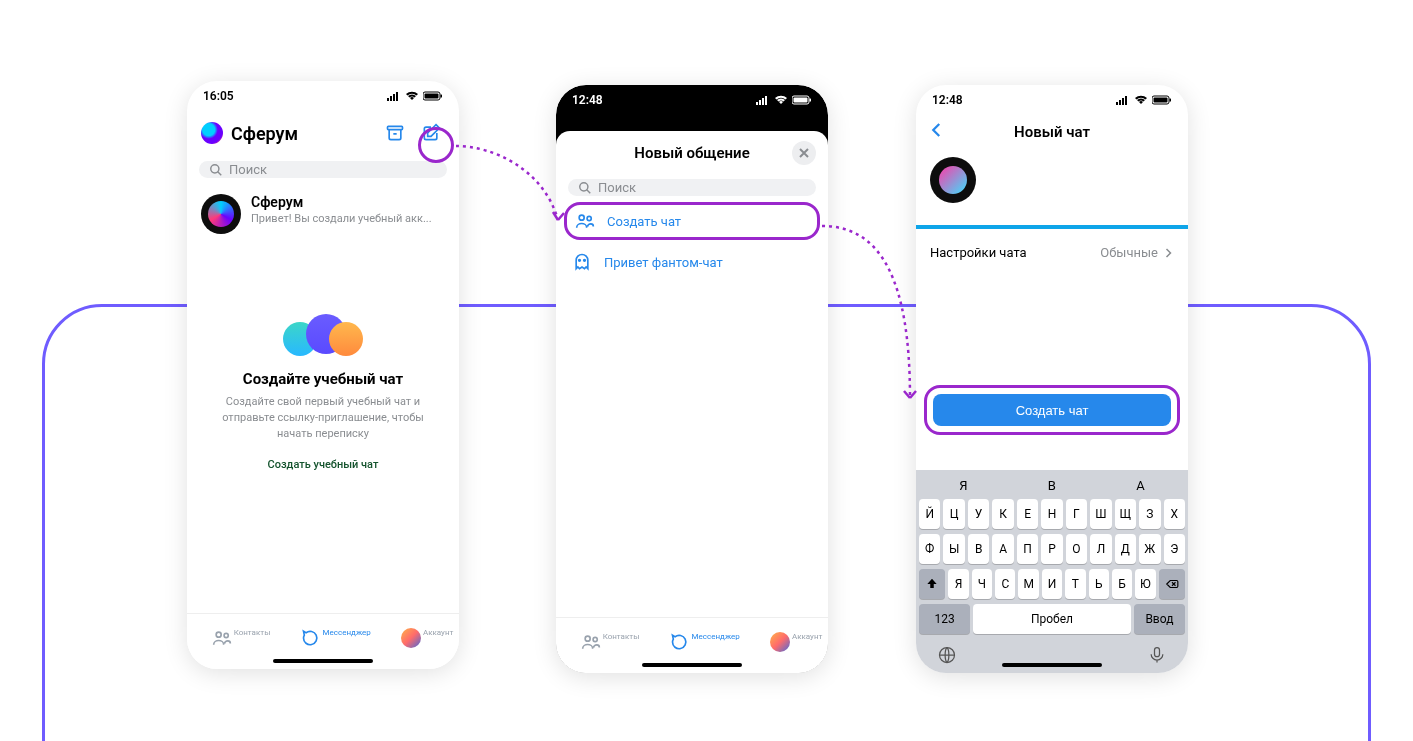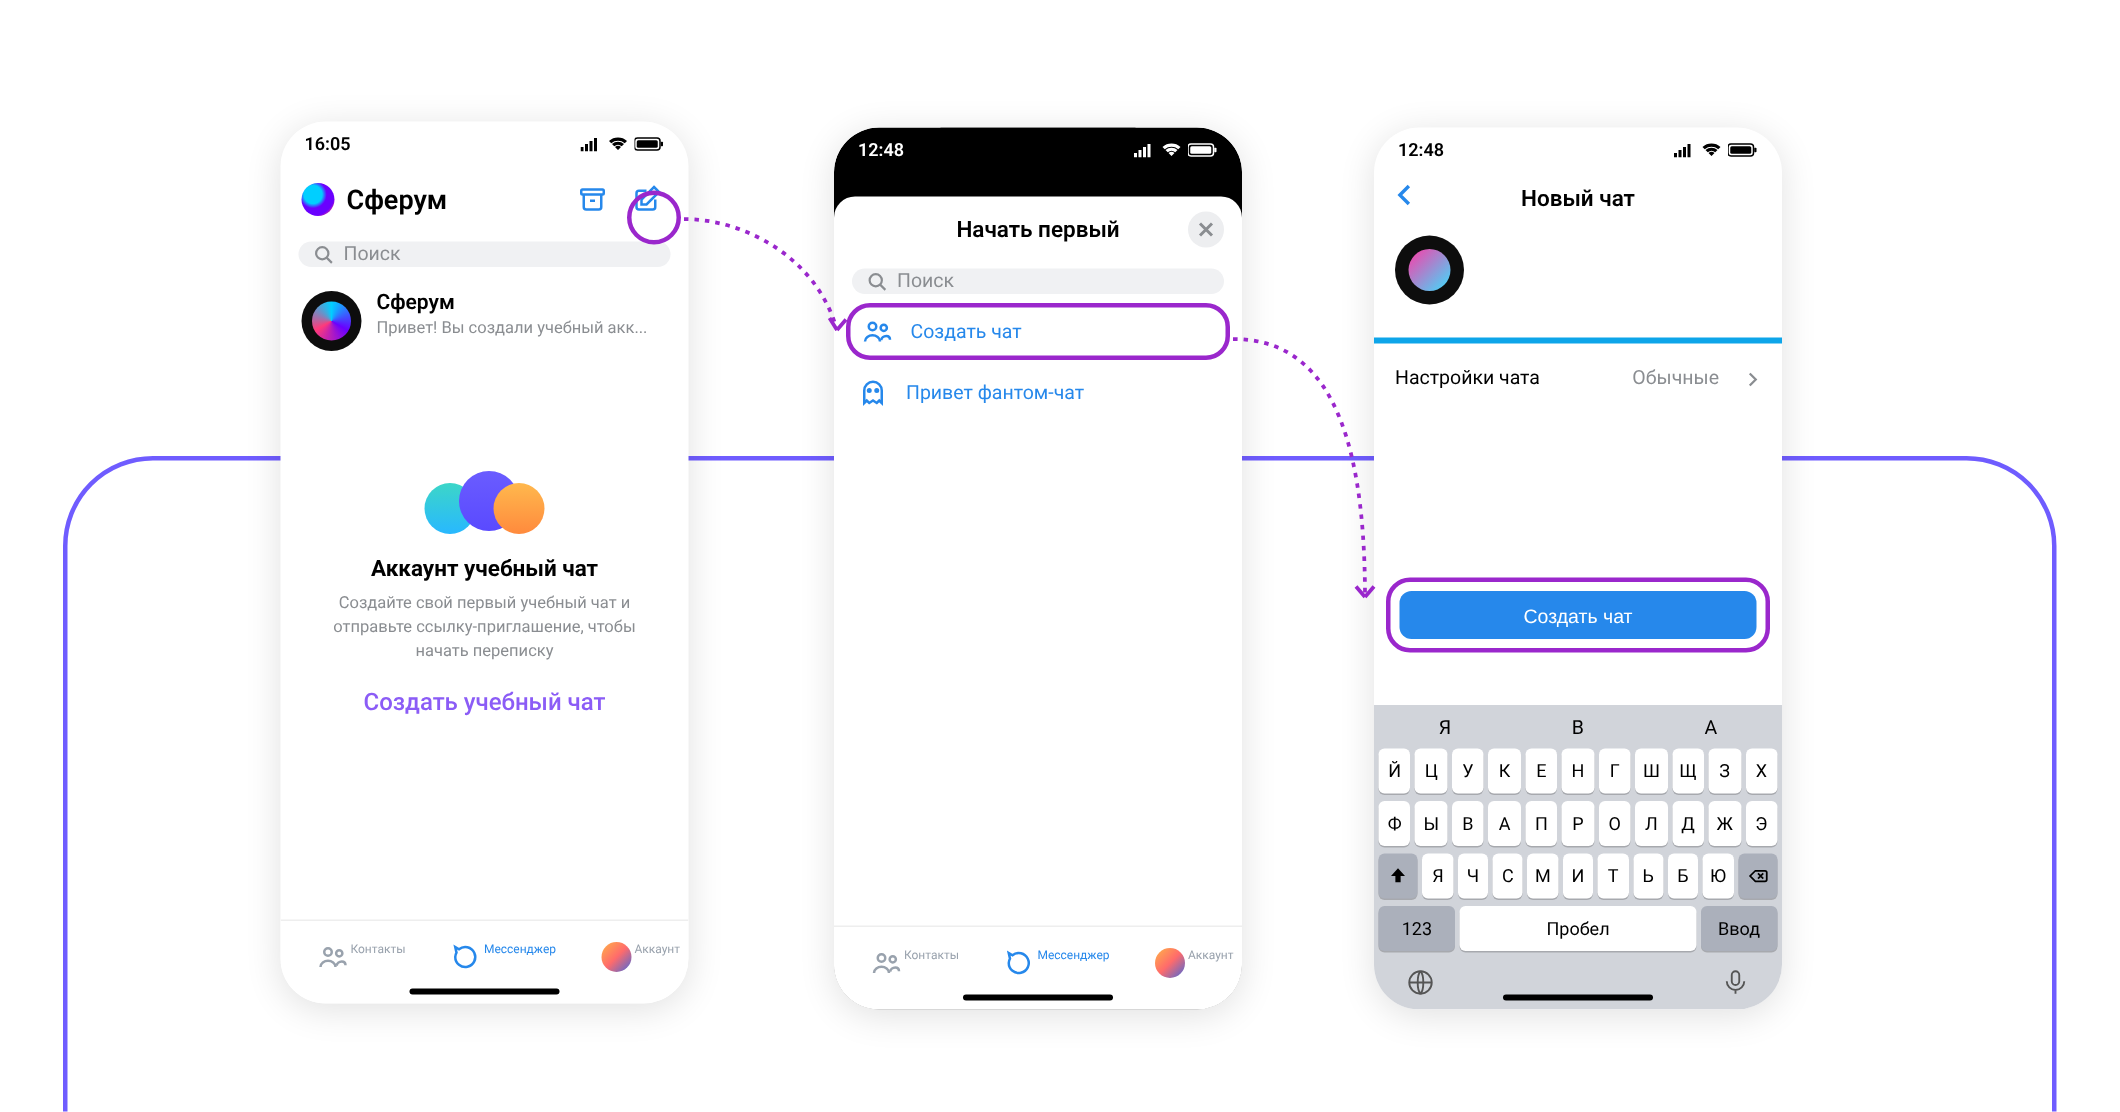--- a/index.html
+++ b/index.html
@@ -71,21 +71,21 @@
   .chat-name { font-size:14px; font-weight:600; }
   .chat-sub { font-size:11px; color:#8a8d91; margin-top:2px; }
   .p1-empty { margin-top:70px; text-align:center; padding:0 20px; }
   .people-illus { width:80px; height:46px; margin:0 auto 10px; position:relative; }
   .face { position:absolute; width:34px; height:34px; border-radius:50%; }
   .face.a{ left:0; top:8px; background:linear-gradient(#3cd6c8,#28b8ff); }
   .face.b{ left:23px; top:0; width:40px; height:40px; background:linear-gradient(#6a5cff,#5a4aff); }
   .face.c{ right:0; top:8px; background:linear-gradient(#ffb84d,#ff8a3d); }
   .empty-title { font-size:15px; font-weight:700; margin-bottom:6px; }
   .empty-sub { font-size:11px; color:#8a8d91; line-height:1.45; }
-  .empty-link { margin-top:16px; font-size:16px; font-weight:500; color:#8b5cf6; cursor:pointer; }
+  .empty-link { margin-top:16px; font-size:11px; font-weight:500; color:#14532d; cursor:pointer; }
   .tabbar { position:absolute; bottom:0; left:0; right:0; height:56px; border-top:1px solid #eee; display:flex; justify-content:space-around; align-items:center; background:#fff; padding-bottom:8px; }
   .tab { display:flex; flex-direction:row; align-items:flex-start; gap:2px; font-size:8px; color:#99a2ad; cursor:pointer;margin-left:19px; }
   .tab.active { color:#2688eb; }
   .tab-icon { width:20px; height:20px; display:flex; align-items:center; justify-content:center; }
   .tab-avatar { width:20px; height:20px; border-radius:50%; background:linear-gradient(135deg,#ffb347,#ff6b6b,#4568dc); }
 
   
   .phone2 .phone-body { position:absolute; inset:0; background:#000; border-radius:30px; }
   .phone2 .status-bar { color:#fff; position:relative; z-index:2; }
   .p2-sheet { position:absolute; left:0; right:0; top:46px; bottom:0; background:#fff; border-radius:14px 14px 30px 30px; padding-top:10px; }
@@ -102,21 +102,21 @@
   .p3-title { flex:1; text-align:center; font-size:15px; font-weight:600; margin-right:18px; }
   .p3-avatar-row { display:flex; gap:10px; padding:8px 14px; align-items:flex-start; }
   .p3-avatar { width:46px; height:46px; border-radius:50%; background:#0d0d0d; display:flex; align-items:center; justify-content:center; }
   .p3-avatar-inner { width:28px; height:28px; border-radius:50%; background:linear-gradient(135deg,#ff3aa6,#3ae0ff); }
   .p3-input-col { flex:1; }
   .p3-input { width:100%; height:32px; border:1.5px solid #2688eb; border-radius:8px; padding:0 28px 0 8px; font-size:12px; outline:none; position:relative; }
   .p3-input-wrap { position:relative; }
   .p3-clear { position:absolute; right:6px; top:50%; transform:translateY(-50%); width:16px; height:16px; border-radius:50%; background:#c4c8cc; color:#fff; font-size:10px; display:flex; align-items:center; justify-content:center; cursor:pointer; }
   .p3-hint { font-size:9.5px; color:#8a8d91; margin-top:6px; line-height:1.35; }
   .p3-settings-row { display:flex; align-items:center; justify-content:space-between; padding:16px 14px; font-size:13px; border-top:4px solid #0ea5e9; margin-top:14px; cursor:pointer; }
-  .p3-settings-val { color:#8a8d91; display:flex; align-items:center; gap:16px; }
+  .p3-settings-val { color:#8a8d91; display:flex; align-items:center; gap:4px; }
   .p3-create-wrap { position:absolute; left:8px; right:8px; top:300px; border:3px solid #9a27cc; border-radius:16px; padding:6px; }
   .p3-create { width:100%; height:32px; background:#2688eb; color:#fff; border:none; border-radius:8px; font-size:13px; font-weight:500; cursor:pointer; }
   .keyboard { position:absolute; left:0; right:0; bottom:0; background:#d1d4da; padding:4px 3px 6px; }
   .kb-suggest { display:flex; justify-content:space-around; padding:4px 0 6px; font-size:13px; color:#000; }
   .kb-row { display:flex; gap:3px; justify-content:center; margin-bottom:5px; }
   .key { background:#fff; border-radius:4px; height:30px; min-width:20px; flex:1; display:flex; align-items:center; justify-content:center; font-size:12px; box-shadow:0 1px 0 rgba(0,0,0,0.2); cursor:pointer; }
   .key.dark { background:#abb0bb; }
   .kb-row.r3 .key:first-child, .kb-row.r3 .key:last-child { flex:1.3; }
   .kb-row.r4 .space { flex:4; }
   .kb-bottom { display:flex; justify-content:space-between; padding:6px 18px 2px; }
@@ -182,21 +182,21 @@
       <div class="chat-name">Сферум</div>
       <div class="chat-sub">Привет! Вы создали учебный акк...</div>
     </div>
   </div>
   <div class="p1-empty">
     <div class="people-illus">
       <div class="face a"></div>
         <div class="face b"></div>
         <div class="face c"></div>
     </div>
-    <div class="empty-title">Аккаунт учебный чат</div>
+    <div class="empty-title">Создайте учебный чат</div>
     <div class="empty-sub">Создайте свой первый учебный чат и отправьте ссылку-приглашение, чтобы начать переписку</div>
     <div class="empty-link">Создать учебный чат</div>
   </div>
   <div class="tabbar">
     <div class="tab">
       <div class="tab-icon">
           <svg width="20" height="20" viewBox="0 0 24 24" fill="none" stroke="currentColor" stroke-width="2">
             <circle cx="8" cy="8" r="3"></circle>
             <circle cx="17" cy="9" r="2.5"></circle>
             <path d="M2 20c0-3 3-5 6-5s6 2 6 5"></path>
@@ -241,21 +241,21 @@
       <svg width="20" height="10" viewBox="0 0 20 10">
           <rect x="0" y="1" width="17" height="8" rx="2" fill="none" stroke="#fff"></rect>
           <rect x="1.5" y="2.5" width="14" height="5" rx="1" fill="#fff"></rect>
           <rect x="17.5" y="3.5" width="1.5" height="3" rx="0.5" fill="#fff"></rect>
         </svg>
     </div>
   </div>
   <div class="p2-sheet">
     <div class="p2-sheet-head">
       <div style="width:24px"></div>
-      <div class="p2-sheet-title">Начать первый</div>
+      <div class="p2-sheet-title">Новый общение</div>
       <div class="p2-close">
         <svg width="10" height="10" viewBox="0 0 10 10" stroke="currentColor" stroke-width="2">
             <path d="M1 1l8 8M9 1l-8 8"></path>
           </svg>
       </div>
     </div>
     <div class="search-bar">
       <svg width="14" height="14" viewBox="0 0 24 24" fill="none" stroke="currentColor" stroke-width="2.5">
           <circle cx="10" cy="10" r="7"></circle>
           <path d="M21 21l-6-6"></path>

